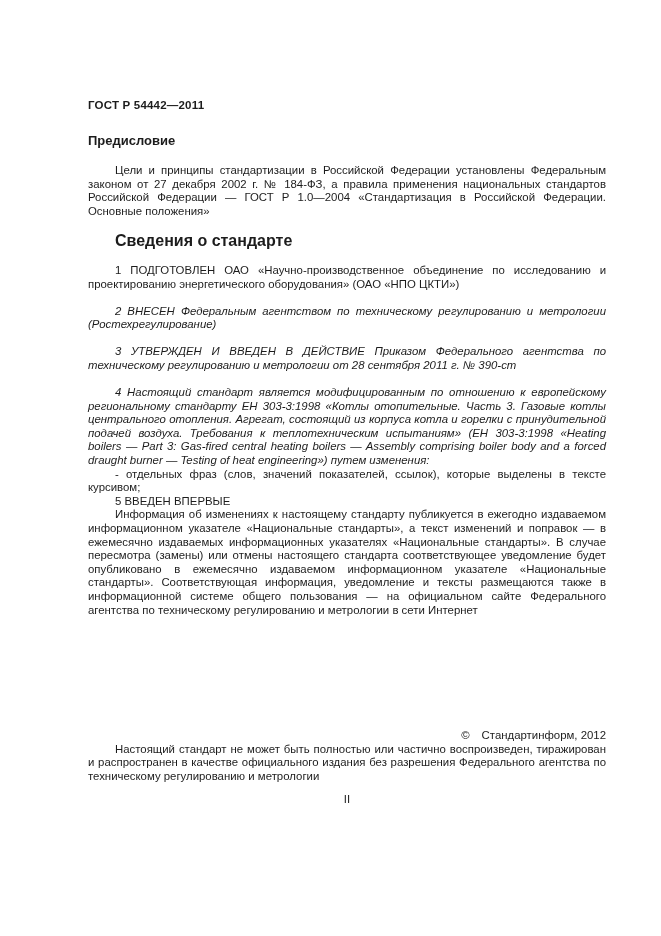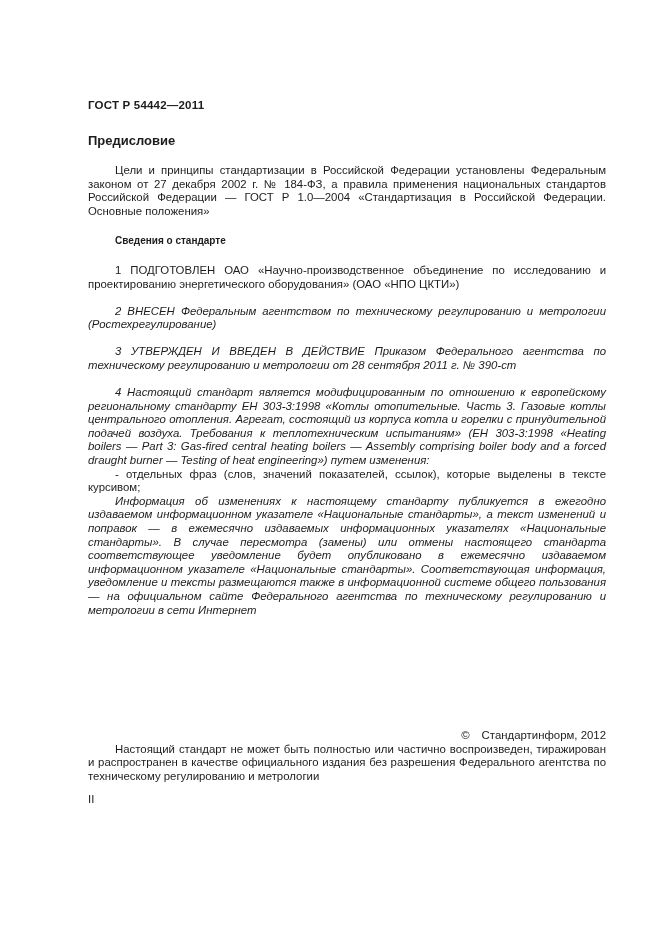--- a/index.html
+++ b/index.html
@@ -42,49 +42,48 @@
     margin: 0;
     font-size: 11.4px;
     line-height: 13.6px;
     text-align: justify;
     text-indent: 27px;
   }
   p.gap-1  { margin-top: 16px; }
   p.gap-s  { margin-top: 13.5px; font-style: italic; }
   .sub-heading {
     margin: 16px 0 0 0;
-    font-size: 10px;
+    font-size: 16px;
     line-height: 13.6px;
     font-weight: bold;
     text-indent: 27px;
   }
   .list-par { text-indent: 27px; }
   .item5 { margin-top: 13px; }
   .notice-italic {
     margin-top: 36px;
-    font-style: italic;
   }
   .copyright-line {
     margin: 112px 0 0 0;
     font-size: 11.4px;
     line-height: 13.6px;
     text-align: right;
   }
   .copyright-symbol {
     display: inline-block;
     margin-right: 12px;
   }
   .reproduction {
     margin-top: 21px;
   }
   .page-number {
     margin: 9px 0 0 0;
     font-size: 11.4px;
     line-height: 13.6px;
-    text-align: left;
+    text-align: center;
   }
 </style>
 </head>
 <body>
 
 <div class="page">
   <div class="content">
 
     <div class="doc-code">ГОСТ Р 54442—2011</div>
 
@@ -99,20 +98,21 @@
     <p class="body-par gap-s">2 ВНЕСЕН Федеральным агентством по техническому регулированию и метрологии (Ростехрегулирование)</p>
 
     <p class="body-par gap-s">3 УТВЕРЖДЕН И ВВЕДЕН В ДЕЙСТВИЕ Приказом Федерального агентства по техническому регулированию и метрологии от 28 сентября 2011 г. № 390-ст</p>
 
     <p class="body-par gap-s">4 Настоящий стандарт является модифицированным по отношению к европейскому региональному стандарту ЕН 303-3:1998 «Котлы отопительные. Часть 3. Газовые котлы центрального отопления. Агрегат, состоящий из корпуса котла и горелки с принудительной подачей воздуха. Требования к теплотехническим испытаниям» (ЕН 303-3:1998 «Heating boilers — Part 3: Gas-fired central heating boilers — Assembly comprising boiler body and a forced draught burner — Testing of heat engineering») путем изменения:</p>
 
     <p class="body-par list-par">- отдельных фраз (слов, значений показателей, ссылок), которые выделены в тексте курсивом;</p>
 
 
 
+    <p class="body-par item5">5 ВВЕДЕН ВПЕРВЫЕ</p>
 
     <p class="body-par notice-italic">Информация об изменениях к настоящему стандарту публикуется в ежегодно издаваемом информационном указателе «Национальные стандарты», а текст изменений и поправок — в ежемесячно издаваемых информационных указателях «Национальные стандарты». В случае пересмотра (замены) или отмены настоящего стандарта соответствующее уведомление будет опубликовано в ежемесячно издаваемом информационном указателе «Национальные стандарты». Соответствующая информация, уведомление и тексты размещаются также в информационной системе общего пользования — на официальном сайте Федерального агентства по техническому регулированию и метрологии в сети Интернет</p>
 
     <p class="copyright-line">
       <span class="copyright-symbol">©</span><span>Стандартинформ, 2012</span>
     </p>
 
     <p class="body-par reproduction">Настоящий стандарт не может быть полностью или частично воспроизведен, тиражирован и распространен в качестве официального издания без разрешения Федерального агентства по техническому регулированию и метрологии</p>
 
     <div class="page-number">II</div>

